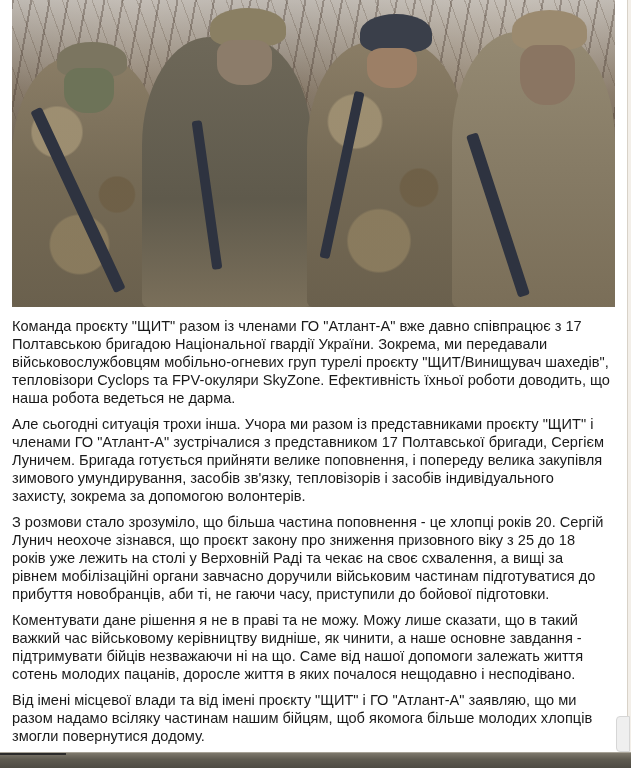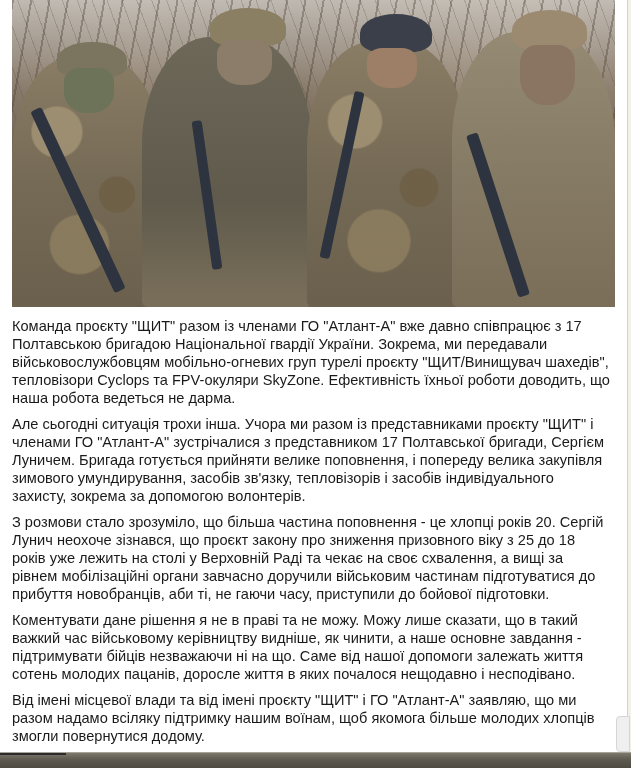--- a/index.html
+++ b/index.html
@@ -129,21 +129,21 @@
     <div class="helmet" style="left:500px;top:10px;width:75px;height:40px;background:#9b8a6f;"></div>
     <div class="face" style="left:508px;top:45px;width:55px;height:60px;background:#8a7562;"></div>
     <div class="rifle" style="left:480px;top:130px;width:12px;height:170px;transform:rotate(-18deg);"></div>
   </div>
 
   <div class="article">
     <p>Команда проєкту "ЩИТ" разом із членами ГО "Атлант-А" вже давно співпрацює з 17 Полтавською бригадою Національної гвардії України. Зокрема, ми передавали військовослужбовцям мобільно-огневих груп турелі проєкту "ЩИТ/Винищувач шахедів", тепловізори Cyclops та FPV-окуляри SkyZone. Ефективність їхньої роботи доводить, що наша робота ведеться не дарма.</p>
     <p>Але сьогодні ситуація трохи інша. Учора ми разом із представниками проєкту "ЩИТ" і членами ГО "Атлант-А" зустрічалися з представником 17 Полтавської бригади, Сергієм Луничем. Бригада готується прийняти велике поповнення, і попереду велика закупівля зимового умундирування, засобів зв'язку, тепловізорів і засобів індивідуального захисту, зокрема за допомогою волонтерів.</p>
     <p>З розмови стало зрозуміло, що більша частина поповнення - це хлопці років 20. Сергій Лунич неохоче зізнався, що проєкт закону про зниження призовного віку з 25 до 18 років уже лежить на столі у Верховній Раді та чекає на своє схвалення, а вищі за рівнем мобілізаційні органи завчасно доручили військовим частинам підготуватися до прибуття новобранців, аби ті, не гаючи часу, приступили до бойової підготовки.</p>
     <p>Коментувати дане рішення я не в праві та не можу. Можу лише сказати, що в такий важкий час військовому керівництву видніше, як чинити, а наше основне завдання - підтримувати бійців незважаючи ні на що. Саме від нашої допомоги залежать життя сотень молодих пацанів, доросле життя в яких почалося нещодавно і несподівано.</p>
-    <p>Від імені місцевої влади та від імені проєкту "ЩИТ" і ГО "Атлант-А" заявляю, що ми разом надамо всіляку підтримку нашим воїнам, щоб якомога більше молодих хлопців змогли повернутися додому.</p>
+    <p>Від імені місцевої влади та від імені проєкту "ЩИТ" і ГО "Атлант-А" заявляю, що ми разом надамо всіляку частинам нашим бійцям, щоб якомога більше молодих хлопців змогли повернутися додому.</p>
     <p>Гуртуймося та допомагаймо нашим воїнам. Тільки в єдності наша сила! Слава Україні! Разом до перемоги!</p>
   </div>
 </div>
 
 <div class="right-border"></div>
 <div class="scroll-thumb"></div>
 
 <div class="bottom-bar">
   <div class="progress"></div>
 </div>

